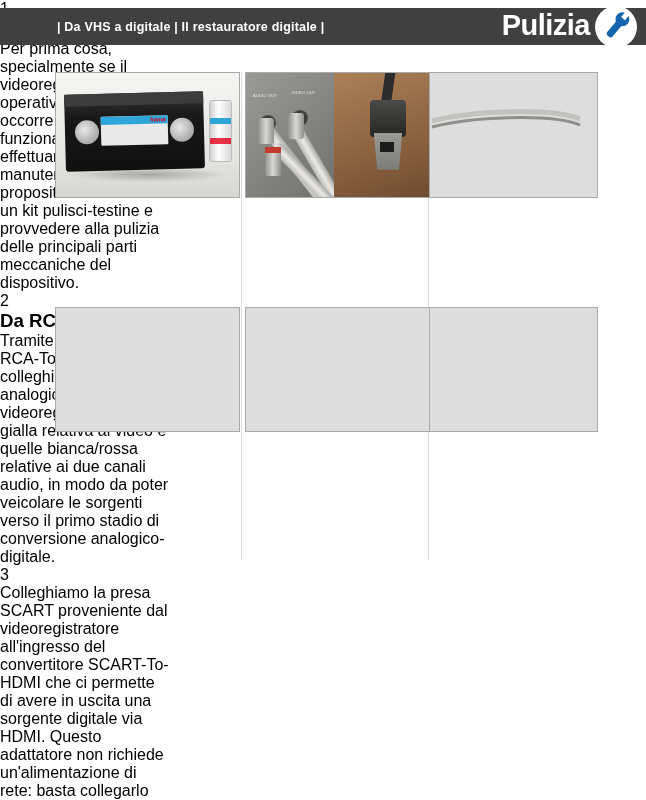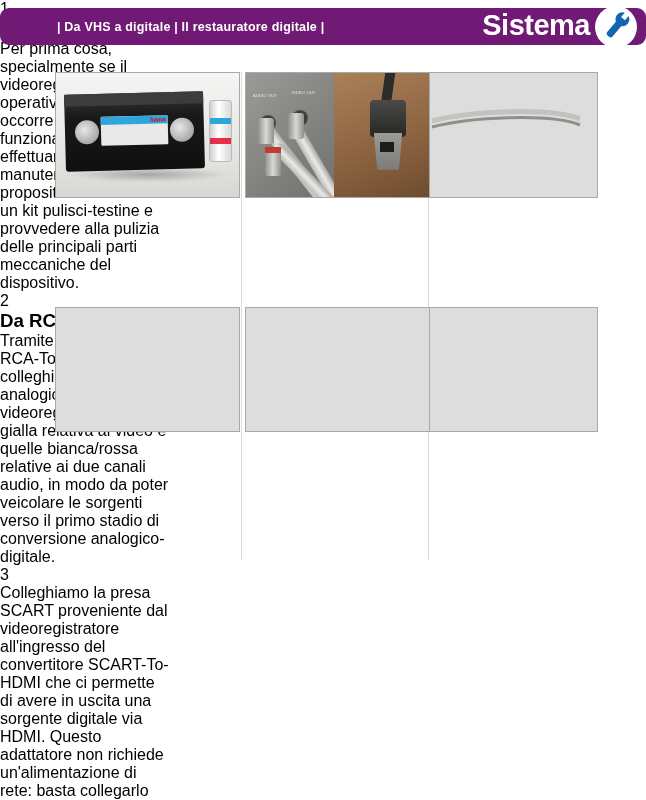--- a/index.html
+++ b/index.html
@@ -1,21 +1,21 @@
 <!DOCTYPE html>
 <html><head>
 <meta charset="utf-8">
 <style>
   * { margin:0; padding:0; box-sizing:border-box; }
   html,body { background:#fff; }
   body { font-family:"Liberation Sans", sans-serif; }
   .page { position:relative; width:646px; height:800px; background:#fff; overflow:hidden; }
 
   
-  .topbar { position:absolute; left:0; top:8px; width:646px; height:37px; background:#701a75;border-radius:9px; }
+  .topbar { position:absolute; left:0; top:8px; width:646px; height:37px; background:#404040; }
   .breadcrumb { position:absolute; left:57px; top:0; height:37px; display:flex; align-items:center;
     color:#fff; font-size:12.5px; font-weight:bold; letter-spacing:.2px; }
   .brand { position:absolute; right:56px; top:1px; color:#fff; font-size:29px; font-weight:bold; letter-spacing:-0.5px; }
   .brand-badge { position:absolute; right:8px; top:-3px; width:44px; height:44px; }
 
   
   .vline { position:absolute; top:72px; height:488px; width:1px; background:#d9d9d9; }
 
   
   .photo { position:absolute; border:1px solid #a9a9a9; overflow:hidden; background:#ddd; }
@@ -124,21 +124,21 @@
 
   .end-marker { position:absolute; left:605px; top:737px; width:8px; height:8px; background:#e2001a; }
 </style>
 </head>
 <body>
 
 <div class="page">
 
   <div class="topbar">
     <div class="breadcrumb">| Da VHS a digitale | Il restauratore digitale |</div>
-    <div class="brand">Sistema</div>
+    <div class="brand">Pulizia</div>
     <div class="brand-badge">
       <svg viewBox="0 0 44 44" width="44" height="44">
         <circle cx="22" cy="22" r="21" fill="#ffffff"></circle>
         <g transform="rotate(40 22 22)" fill="#1565ae">
           <circle cx="22" cy="12" r="7"></circle>
           <rect x="18.5" y="12" width="7" height="22" rx="2.5"></rect>
           <rect x="19.5" y="3" width="5" height="8" fill="#ffffff"></rect>
         </g>
       </svg>
     </div>

